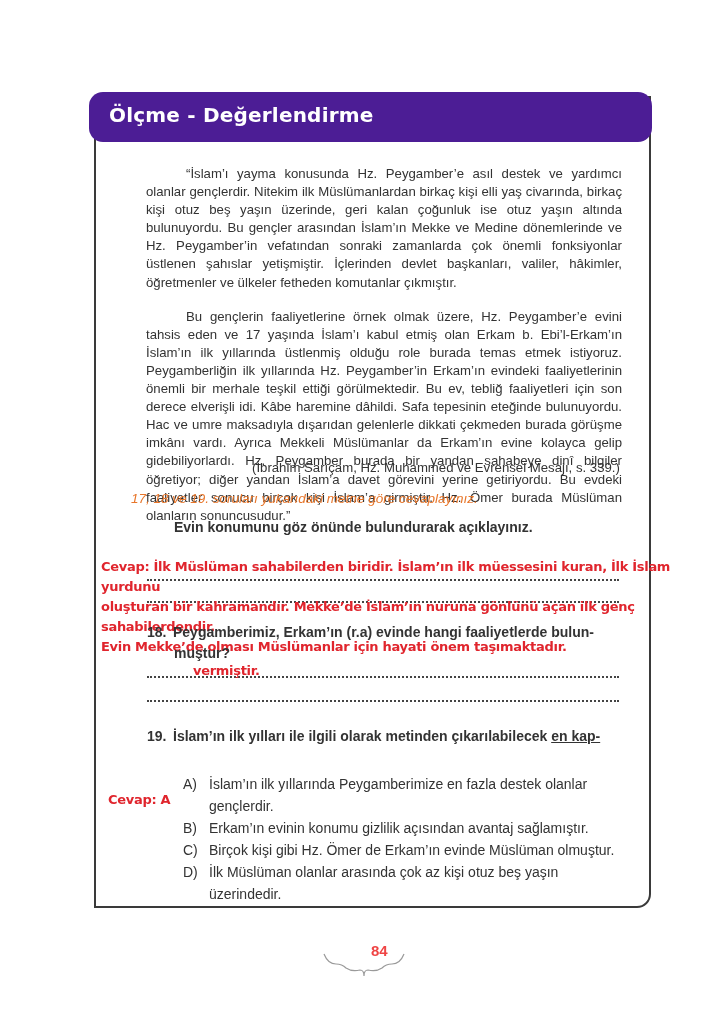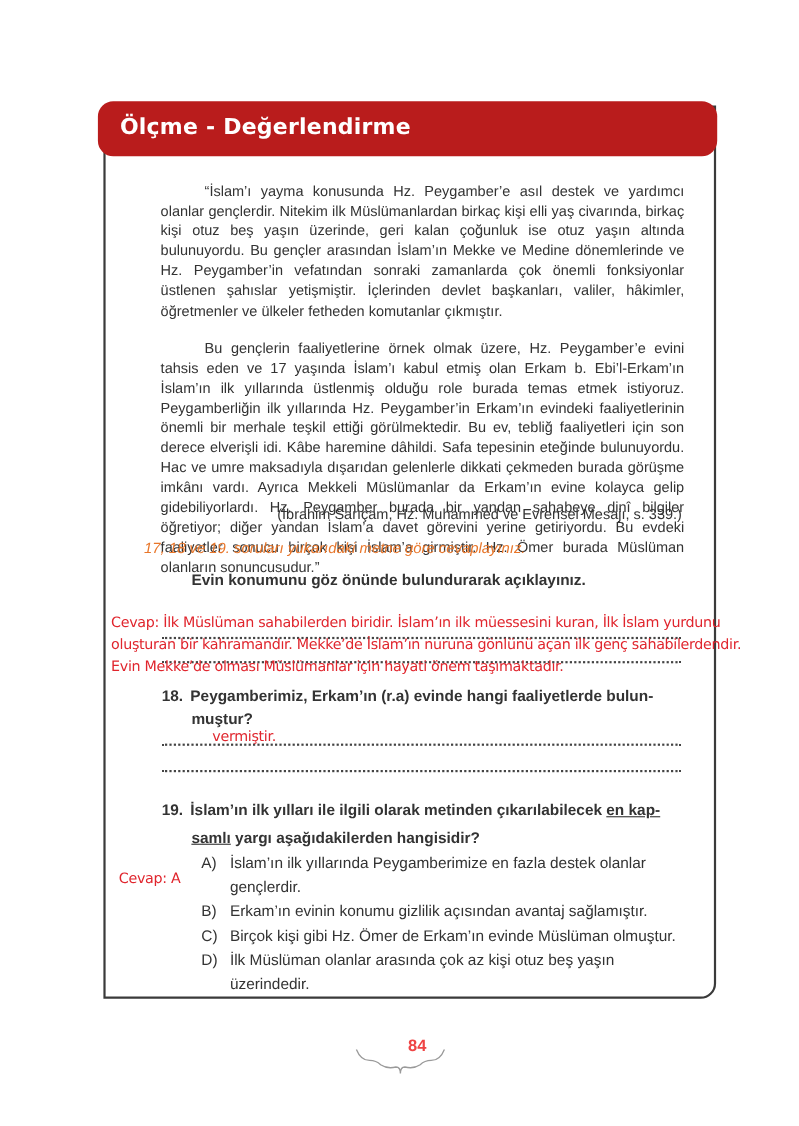--- a/index.html
+++ b/index.html
@@ -1,33 +1,33 @@
 <!DOCTYPE html>
 <html><head>
 <meta charset="utf-8">
 <style>
   html, body { margin:0; padding:0; }
   body { width:726px; height:1024px; background:#ffffff; position:relative; overflow:hidden;
          font-family:"Liberation Sans", sans-serif; color:#2b2b2b; }
   .box { position:absolute; left:94px; top:96px; width:557px; height:812px;
          border:2px solid #3a3a3a; border-radius:0 0 14px 0; box-sizing:border-box; }
   .banner { position:absolute; left:89px; top:92px; width:563px; height:50px;
-            background:#b91c1c; border-radius:14px 14px 14px 14px; box-sizing:border-box; }
+            background:#4c1d95; border-radius:14px 14px 14px 14px; box-sizing:border-box; }
   .banner-title { position:absolute; left:20px; top:11px; color:#ffffff; font-family:"DejaVu Sans", sans-serif;
                   font-weight:bold; font-size:20px; letter-spacing:0.2px; }
   .passage { position:absolute; left:130px; top:149px; width:508px; font-size:13.2px; line-height:18.1px;
              text-align:justify; color:#333; }
   .passage p { margin:16px; text-indent:40px; }
   .citation { position:absolute; left:252px; top:460px; font-size:13.2px; color:#333; }
   .instruction { position:absolute; left:131px; top:491px; font-size:13.5px; font-weight:normal; font-style:italic;
                  color:#e8762a; }
   .q { position:absolute; font-size:14px; font-weight:bold; color:#333; line-height:21px; }
   .q .num { display:inline-block; width:26px; }
   .q .cont { padding-left:27px; }
-  .answer { position:absolute; color:#e0252d; font-size:13px; font-weight:normal; font-family:"DejaVu Sans", sans-serif;
+  .answer { position:absolute; color:#e0252d; font-size:13px; font-weight:bold; font-family:"DejaVu Sans", sans-serif;
             line-height:20px; letter-spacing:-0.3px; }
   .dots { position:absolute; height:0; border-bottom:2px dotted #444; }
   .u { text-decoration:underline; }
   .opt { position:absolute; font-size:14px; color:#333; line-height:22px; }
   .opt .l { display:inline-block; width:26px; }
   .opt .cont { padding-left:26px; }
   .page-num { position:absolute; left:371px; top:942px; font-size:15px; color:#ef4444;font-weight:bold; }
   .ornament { position:absolute; left:322px; top:950px; }
 </style>
 </head>
@@ -62,21 +62,20 @@
   <div class="cont">muştur?</div>
 </div>
 <div class="dots" style="left:147px; top:676px; width:472px;"></div>
 <div class="dots" style="left:147px; top:700px; width:472px;"></div>
 <div class="answer" style="left:193px; top:660px; line-height:21px;">
   <div>vermiştir.</div>
 </div>
 
 <div class="q" style="left:147px; top:724px; line-height:25px;">
   <div><span class="num">19.</span><span>İslam’ın ilk yılları ile ilgili olarak metinden çıkarılabilecek </span><span class="u">en kap-</span></div>
-  <div class="cont"><span class="u">samlı</span><span> yargı aşağıdakilerden hangisidir?</span></div>
 </div>
 
 <div class="opt" style="left:183px; top:773px;">
   <div><span class="l">A)</span><span>İslam’ın ilk yıllarında Peygamberimize en fazla destek olanlar</span></div>
   <div class="cont">gençlerdir.</div>
 </div>
 <div class="opt" style="left:183px; top:817px;">
   <span class="l">B)</span><span>Erkam’ın evinin konumu gizlilik açısından avantaj sağlamıştır.</span>
 </div>
 <div class="opt" style="left:183px; top:839px;">

